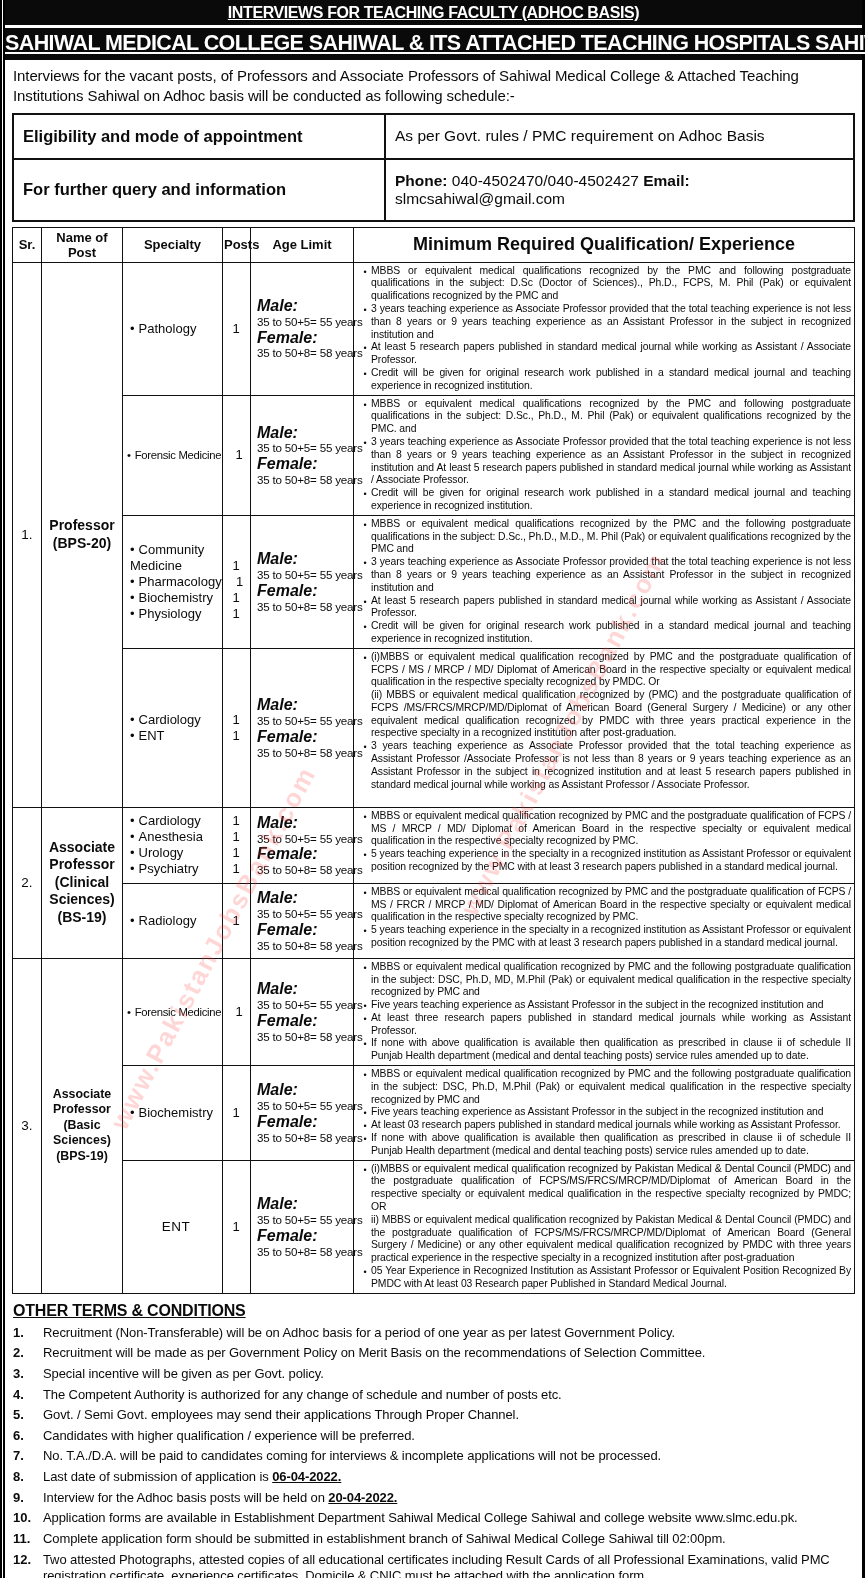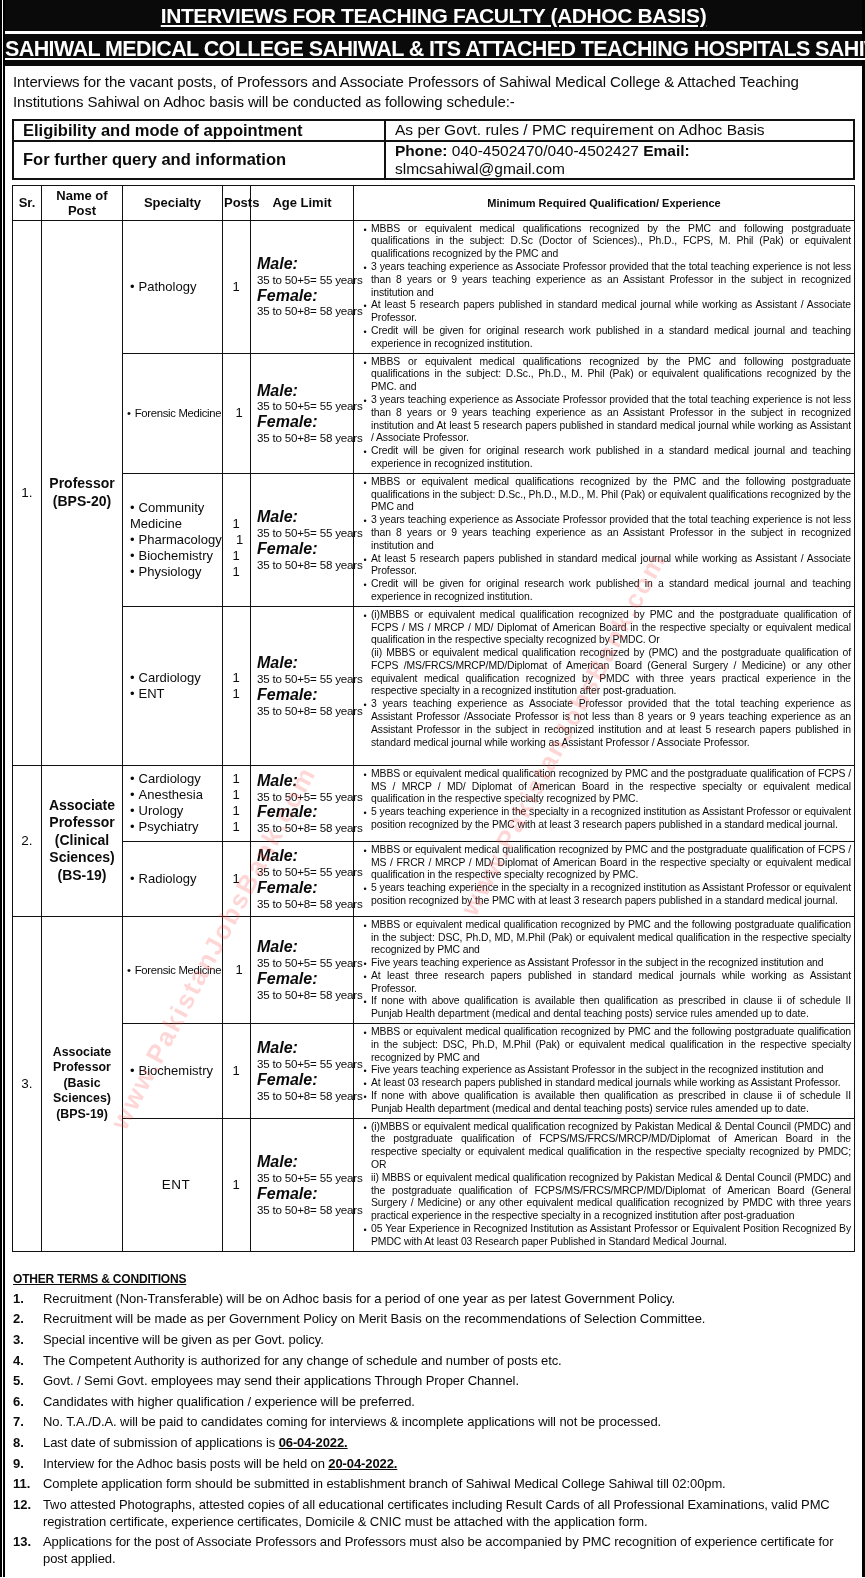--- a/index.html
+++ b/index.html
@@ -3,41 +3,41 @@
 <meta charset="utf-8">
 <style>
   html,body{margin:0;padding:0;background:#ffffff;}
   .page{width:865px;position:relative;background:#fff;color:#0b0b0b;
         font-family:"Liberation Sans", sans-serif;overflow:hidden;}
   .ad{border-left:5px double #000;border-right:3px solid #000;box-sizing:border-box;}
 
   
   .bar{background:#0a0a0a;color:#fff;text-align:center;}
   .bar1{padding:4px 0 3px;}
-  .bar1 .t{font-size:21px;font-weight:bold;text-decoration:underline;letter-spacing:-0.4px;white-space:nowrap;text-align:right;}
+  .bar1 .t{font-size:16px;font-weight:bold;text-decoration:underline;letter-spacing:-0.4px;white-space:nowrap;text-align:right;}
   .gap{height:3px;background:#fff;}
   .bar2{padding:3px 0 4px;}
   .bar2 .t{font-size:21.5px;font-weight:bold;text-decoration:underline;letter-spacing:-0.6px;white-space:nowrap;}
 
   
   .intro{font-size:15px;line-height:1.32;padding:6px 8px 4px;letter-spacing:-0.1px;}
 
   
   table{border-collapse:collapse;}
   .info{width:calc(100% - 14px);margin:3px 7px 5px;}
-  .info td{border:2px solid #111;padding:0 9px;}
+  .info td{border:2px solid #111;padding:12px 9px;}
   .info .lbl{width:352px;font-weight:bold;font-size:16.5px;}
   .info .val{font-size:15.5px;margin-top:28px;}
   .info .b{font-weight:bold;}
 
   
   .jobs{width:calc(100% - 14px);margin:0 7px 4px;table-layout:fixed;}
   .jobs th,.jobs td{border:1.7px solid #111;}
   .jobs th{font-size:13px;font-weight:bold;padding:2px 1px;margin-left:35px;}
-  .jobs th.qh{font-size:11px;}
+  .jobs th.qh{font-size:18px;}
   .sr-cell{text-align:center;font-size:13.5px;vertical-align:middle;}
   .post-cell{text-align:center;font-weight:bold;font-size:14px;vertical-align:middle;padding:1px;line-height:1.25;}
   .post-sm{font-size:12.4px;}
   .sp-td{position:relative;vertical-align:middle;padding:0;}
   .sp-td::after{content:"";position:absolute;top:0;bottom:0;right:27px;border-left:1.7px solid #111;}
   .sp-row{display:flex;align-items:flex-end;}
   .sp-name{flex:1;padding:0 4px 0 7px;font-size:13px;line-height:16px;}
   .sp-name .blt{margin-right:4px;}
   .sp-name.sm{font-size:11.3px;letter-spacing:-0.3px;white-space:nowrap;padding-left:4px;}
   .sp-name.ctr{text-align:center;font-size:13.5px;letter-spacing:0.5px;}
@@ -47,21 +47,21 @@
   .age .av{font-size:11.6px;line-height:1.18;white-space:nowrap;letter-spacing:-0.2px;}
   .qual{vertical-align:top;padding:2px 3px 2px 5px;}
   .q-item{display:flex;}
   .q-m{width:12px;flex:none;text-align:center;font-size:9px;padding-top:2px;}
   .q-t{flex:1;font-size:10.4px;line-height:12.8px;text-align:justify;letter-spacing:-0.1px;}
   tr.h96{height:96px} tr.h100{height:100px} tr.h97{height:97px} tr.h159{height:159px}
   tr.h76{height:76px} tr.h75{height:75px} tr.h91{height:91px} tr.h88{height:88px} tr.h128{height:128px}
 
   
   .terms{padding:2px 8px 6px;}
-  .terms-h{font-size:12px;font-weight:bold;text-decoration:underline;letter-spacing:-0.2px;margin:14px 0 5px;}
+  .terms-h{font-size:16px;font-weight:bold;text-decoration:underline;letter-spacing:-0.2px;margin:2px 0 5px;}
   .term{display:flex;margin-bottom:4px;}
   .t-num{width:30px;flex:none;font-size:13px;font-weight:bold;}
   .t-body{flex:1;font-size:13px;line-height:1.28;letter-spacing:-0.1px;}
   .t-strong{font-weight:bold;text-decoration:underline;}
 
   
   .wm{position:absolute;font-weight:bold;white-space:nowrap;pointer-events:none;
       font-size:26px;letter-spacing:2px;opacity:0.22;transform-origin:left center;}
   .wm1{left:118px;top:1112px;transform:rotate(-62deg);}
   .wm2{left:468px;top:898px;transform:rotate(-62deg);}
@@ -444,25 +444,29 @@
       <div class="term">
           <span class="t-num">6.</span>
           <span class="t-body"><span>Candidates with higher qualification / experience will be preferred.</span><span class="t-strong"></span></span>
         </div>
       <div class="term">
           <span class="t-num">7.</span>
           <span class="t-body"><span>No. T.A./D.A. will be paid to candidates coming for interviews &amp; incomplete applications will not be processed.</span><span class="t-strong"></span></span>
         </div>
       <div class="term">
           <span class="t-num">8.</span>
-          <span class="t-body"><span>Last date of submission of applications is </span><span class="t-strong">06-04-2022.</span></span>
+          <span class="t-body"><span>Last date of submission of application is </span><span class="t-strong">06-04-2022.</span></span>
         </div>
       <div class="term">
           <span class="t-num">9.</span>
           <span class="t-body"><span>Interview for the Adhoc basis posts will be held on </span><span class="t-strong">20-04-2022.</span></span>
+        </div>
+      <div class="term">
+          <span class="t-num">10.</span>
+          <span class="t-body"><span>Application forms are available in Establishment Department Sahiwal Medical College Sahiwal and college website www.slmc.edu.pk.</span><span class="t-strong"></span></span>
         </div>
       <div class="term">
           <span class="t-num">11.</span>
           <span class="t-body"><span>Complete application form should be submitted in establishment branch of Sahiwal Medical College Sahiwal till 02:00pm.</span><span class="t-strong"></span></span>
         </div>
       <div class="term">
           <span class="t-num">12.</span>
           <span class="t-body"><span>Two attested Photographs, attested copies of all educational certificates including Result Cards of all Professional Examinations, valid PMC registration certificate, experience certificates, Domicile &amp; CNIC must be attached with the application form.</span><span class="t-strong"></span></span>
         </div>
       <div class="term">

